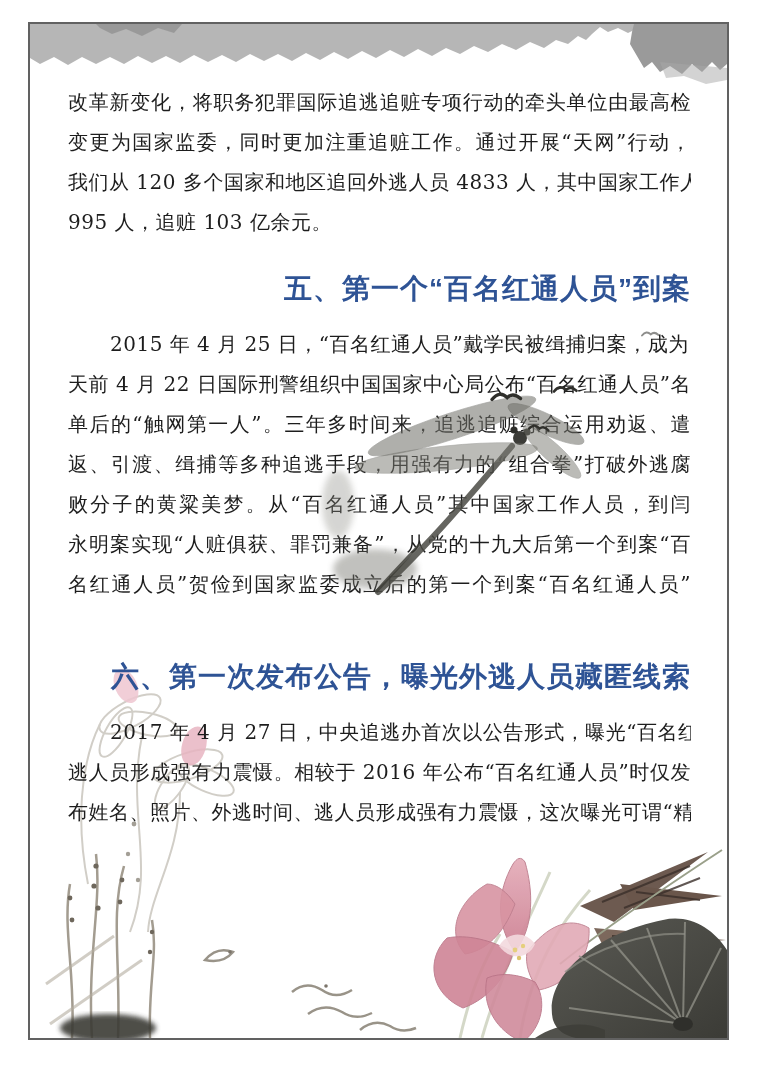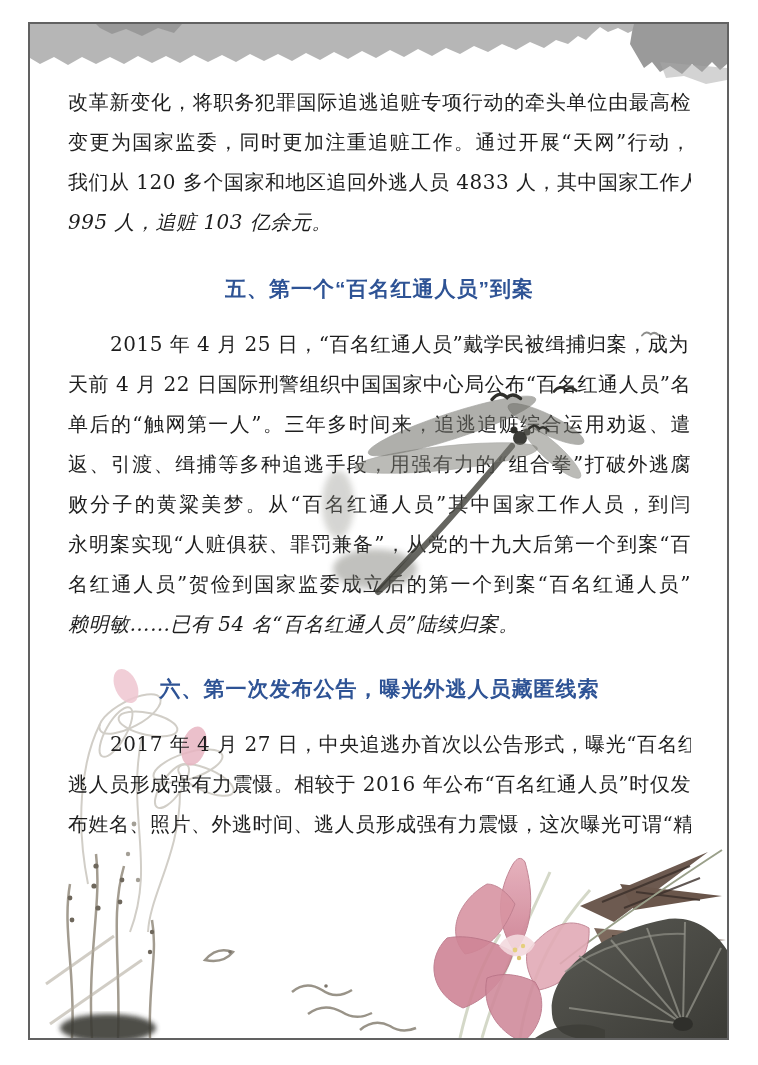--- a/index.html
+++ b/index.html
@@ -11,28 +11,28 @@
     position:absolute;left:28px;top:22px;width:701px;height:1018px;
     border:2px solid #616161;box-sizing:border-box;background:#fff;overflow:hidden;
   }
   .deco-svg{position:absolute;left:0;top:0;pointer-events:none;}
   .content{position:relative;z-index:2;padding:58px 36px 0 38px;}
   .line{
     display:block;height:40px;line-height:40px;font-size:20px;color:#1d1d1d;
     text-align:justify;text-align-last:justify;letter-spacing:.5px;
     overflow:hidden;white-space:nowrap;
   }
-  .line.last{text-align-last:left;font-style:italic;}
+  .line.last{text-align-last:left;}
   .line.indent{text-indent:42px;}
   .heading{
     font-family:"Liberation Sans","DejaVu Sans",sans-serif;font-weight:700;
-    font-size:21px;line-height:30px;color:#2E5395;text-align:center;letter-spacing:1px;
+    font-size:28px;line-height:30px;color:#2E5395;text-align:right;letter-spacing:1px;
   }
   .h-five{margin:32px 0 20px 0;}
-  .h-six{margin:30px 0 20px 0;}
+  .h-six{margin:58px 0 20px 0;}
   .overlay{z-index:3;}
   .under{z-index:1;}
 </style>
 </head>
 <body>
 
 <div class="doc-page">
 
   <svg class="deco-svg under" width="697" height="1014" viewBox="0 0 697 1014">
     <defs>
@@ -172,21 +172,20 @@
     <div class="heading h-five">五、第一个“百名红通人员”到案</div>
 
     <div>
       <span class="line indent">2015 年 4 月 25 日，“百名红通人员”戴学民被缉捕归案，成为 3</span>
       <span class="line">天前 4 月 22 日国际刑警组织中国国家中心局公布“百名红通人员”名</span>
       <span class="line">单后的“触网第一人”。三年多时间来，追逃追赃综合运用劝返、遣</span>
       <span class="line">返、引渡、缉捕等多种追逃手段，用强有力的“组合拳”打破外逃腐</span>
       <span class="line">败分子的黄粱美梦。从“百名红通人员”其中国家工作人员，到闫</span>
       <span class="line">永明案实现“人赃俱获、罪罚兼备”，从党的十九大后第一个到案“百</span>
       <span class="line">名红通人员”贺俭到国家监委成立后的第一个到案“百名红通人员”</span>
-      <span class="line last">赖明敏……已有 54 名“百名红通人员”陆续归案。</span>
     </div>
 
     <div class="heading h-six">六、第一次发布公告，曝光外逃人员藏匿线索</div>
 
     <div>
       <span class="line indent">2017 年 4 月 27 日，中央追逃办首次以公告形式，曝光“百名红</span>
       <span class="line">逃人员形成强有力震慑。相较于 2016 年公布“百名红通人员”时仅发</span>
       <span class="line">布姓名、照片、外逃时间、逃人员形成强有力震慑，这次曝光可谓“精</span>
     </div>
 

